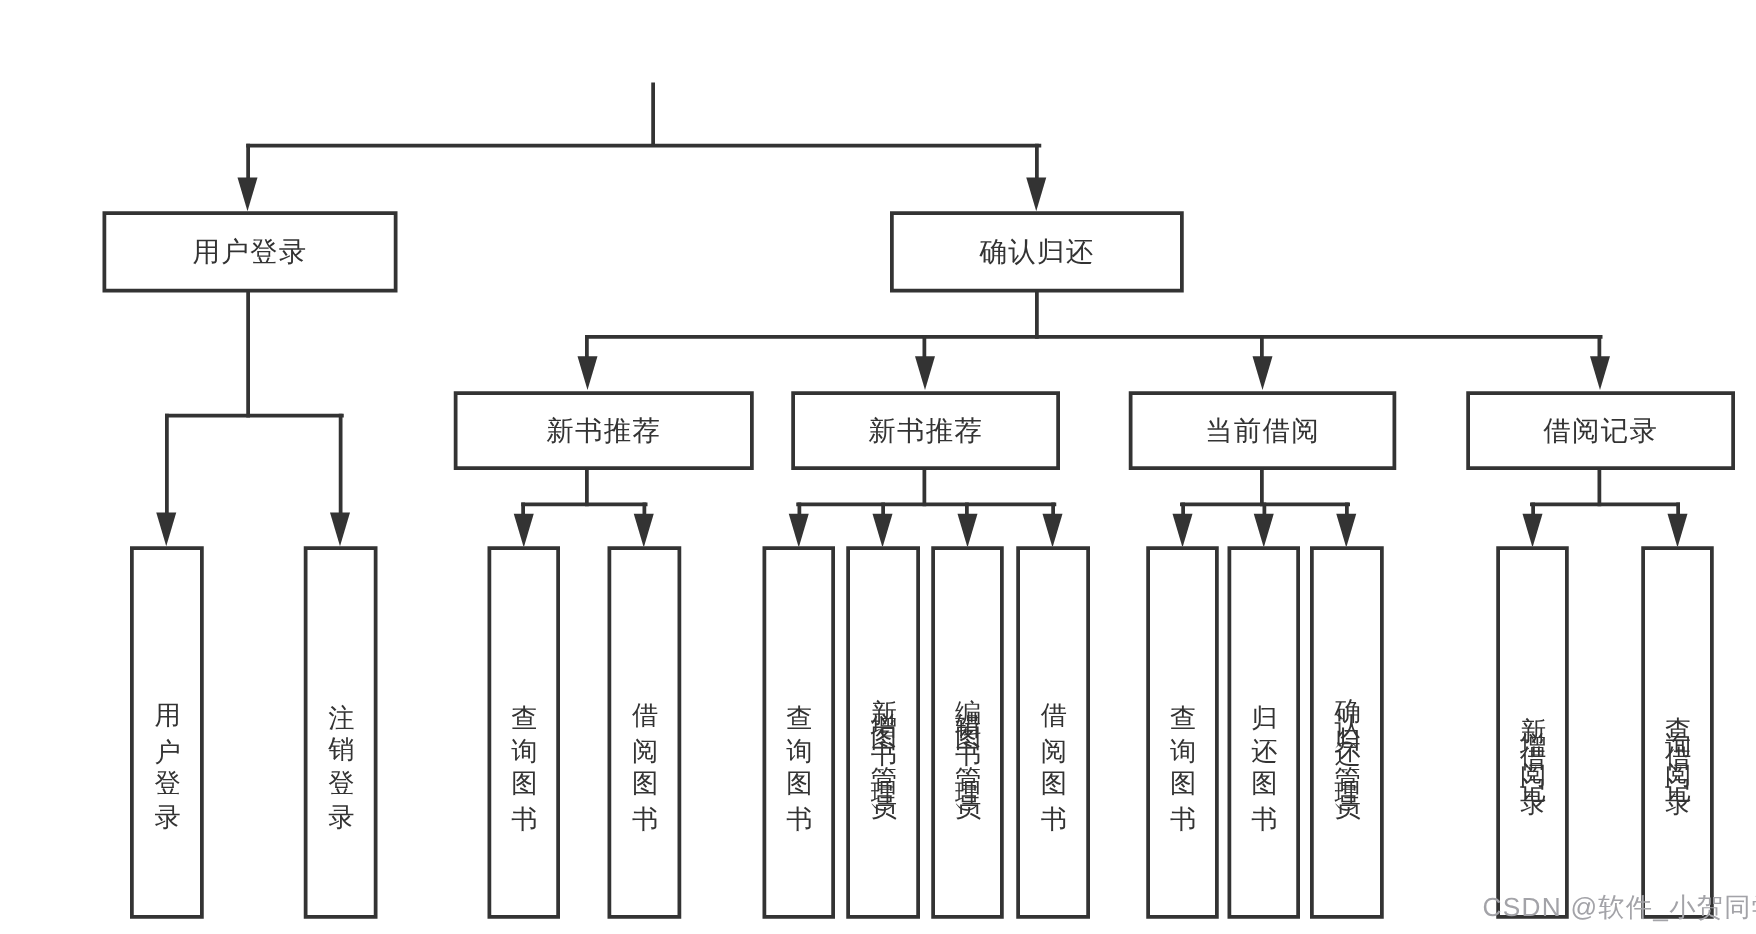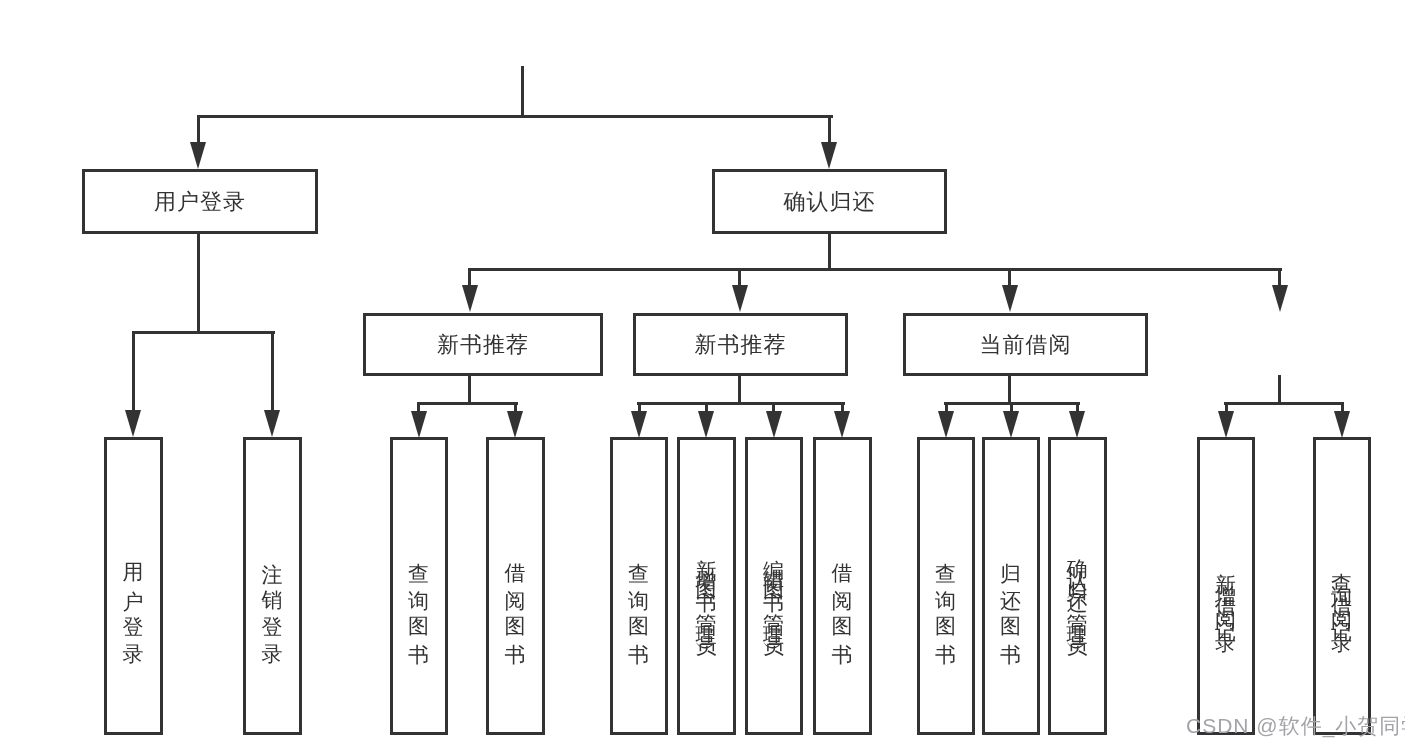--- a/index.html
+++ b/index.html
@@ -87,22 +87,25 @@
   <div class="arrow" style="left:732px;top:285px;"></div>
   <div class="arrow" style="left:1002px;top:285px;"></div>
   <div class="arrow" style="left:1272px;top:285px;"></div>
 
   <div class="node" style="left:363px;top:313px;width:240px;height:63px;">
     <span>新书推荐</span>
   </div>
   <div class="node" style="left:633px;top:313px;width:215px;height:63px;">
     <span>新书推荐</span>
   </div>
-  <div class="node" style="left:903px;top:313px;width:245px;height:63px;">
+  <div class="node" style="left:903px;top:313px;width:214px;height:63px;">
     <span>当前借阅</span>
+  </div>
+  <div class="node" style="left:1173px;top:313px;width:215px;height:63px;">
+    <span>借阅记录</span>
   </div>
 
   <div class="vline" style="left:468px;top:375px;height:30px;"></div>
   <div class="hline" style="left:417px;top:402px;width:101px;"></div>
   <div class="vline" style="left:417px;top:402px;height:10px;"></div>
   <div class="vline" style="left:514px;top:402px;height:10px;"></div>
   <div class="arrow" style="left:411px;top:411px;"></div>
   <div class="arrow" style="left:507px;top:411px;"></div>
 
   <div class="vline" style="left:738px;top:375px;height:30px;"></div>

